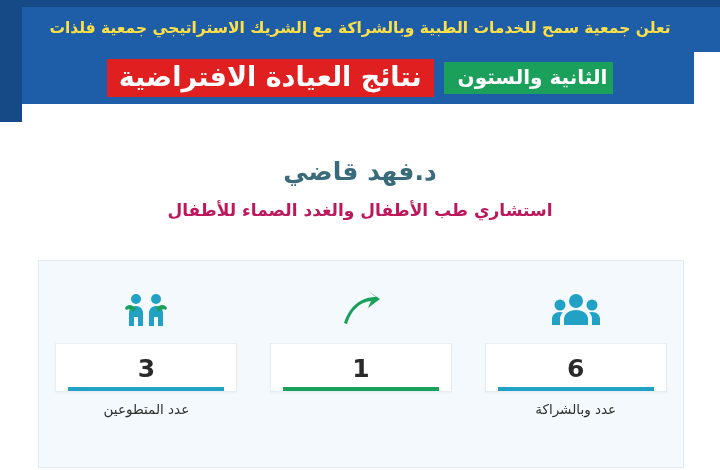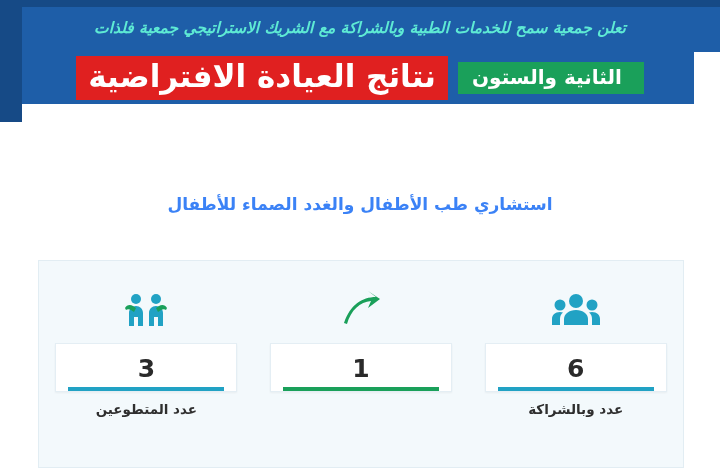--- a/index.html
+++ b/index.html
@@ -40,55 +40,54 @@
     width: 22px;
     height: 122px;
     background: #164a86;
   }
   .header-line1 {
     position: absolute;
     top: 19px;
     right: 0;
     left: 0;
     text-align: center;
-    color: #5eead4;
+    color: #fde047;
     font-size: 15.5px;
     font-weight: bold;
     letter-spacing: 0px;
     direction: rtl;
-    font-style: italic;
   }
   .header-line2-row {
     position: absolute;
     top: 56px;
     left: 0;
     width: 720px;
     height: 44px;
     display: flex;
     flex-direction: row-reverse;
     align-items: center;
     justify-content: center;
     gap: 10px;
     direction: rtl;
   }
   .title-red {
     color: #ffffff;
-    font-size: 31px;
+    font-size: 27px;
     font-weight: bold;
     background: #e02020;
     padding: 1px 12px 4px 12px;
     line-height: 1.25;
     white-space: nowrap;
   }
   .title-green {
     color: #ffffff;
     font-size: 20px;
     font-weight: bold;
     background: #1aa05a;
-    padding: 3px 22px 5px 14px;
+    padding: 3px 6px 5px 14px;
     letter-spacing: 1.5px;
     white-space: nowrap;
   }
   .header-white-wedge {
     position: absolute;
     right: 0;
     top: 52px;
     width: 26px;
     height: 52px;
     background: #ffffff;
@@ -117,25 +116,25 @@
     left: 0;
     width: 720px;
     text-align: center;
     color: #3a6b7a;
     font-size: 25px;
     font-weight: bold;
     direction: rtl;
   }
   .doctor-spec {
     position: absolute;
-    top: 72px;
-    left: 0;
-    width: 720px;
-    text-align: center;
-    color: #3b82f6;
+    top: 78px;
+    left: 0;
+    width: 720px;
+    text-align: center;
+    color: #be185d;
     font-size: 17px;
     font-weight: bold;
     direction: rtl;
   }
 
   
   .stats-panel {
     position: absolute;
     top: 138px;
     left: 38px;
@@ -186,21 +185,21 @@
     position: absolute;
     bottom: 0;
     left: 12px;
     width: 156px;
     height: 4px;
   }
   .stat-label {
     margin-top: 9px;
     font-size: 13.5px;
     color: #2f2f2f;
-    font-weight: bold;
+    font-weight: normal;
     direction: rtl;
     text-align: right;
   }
 </style>
 </head>
 <body>
 
 <div class="header">
   <div class="header-stripe-dark"></div>
   <div class="header-left-block"></div>
@@ -211,20 +210,21 @@
     <span class="title-red">نتائج العيادة الافتراضية</span>
     <span class="title-green">الثانية والستون</span>
   </div>
 
   <div class="header-white-wedge"></div>
   <div class="header-bottom-white"></div>
 </div>
 
 <div class="body-area">
 
+  <div class="doctor-name">د.فهد قاضي</div>
 
   <div class="doctor-spec">استشاري طب الأطفال والغدد الصماء للأطفال</div>
 
   <div class="stats-panel">
     <div class="stats-row">
 
       <div class="stat">
         <div class="stat-icon">
           <svg width="46" height="42" viewBox="0 0 46 42" xmlns="http://www.w3.org/2000/svg">
             <circle cx="13" cy="10" r="5" fill="#21a2c4"></circle>

